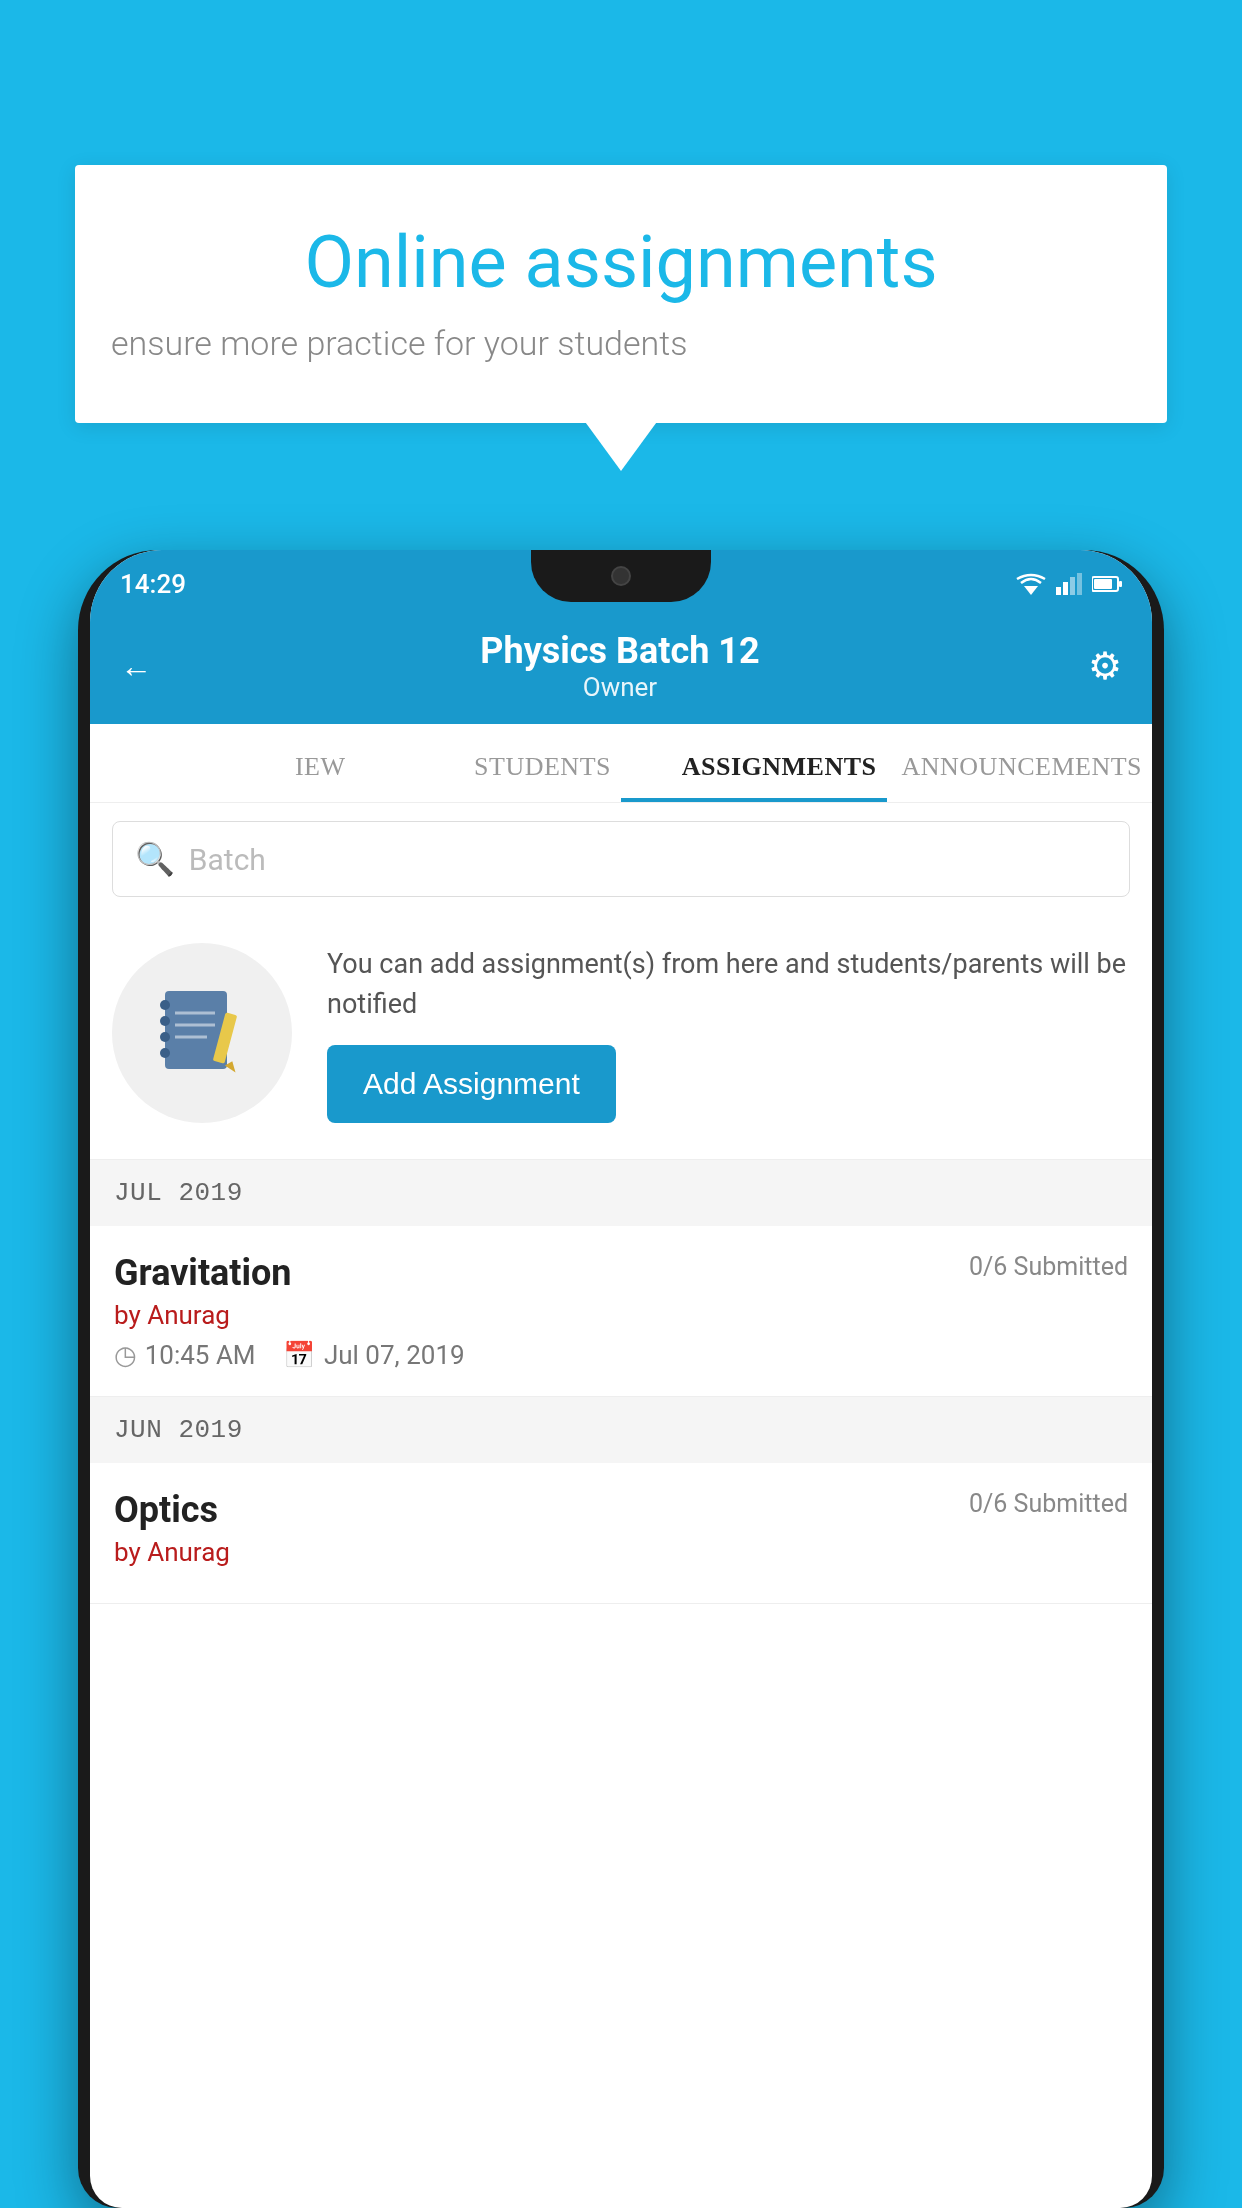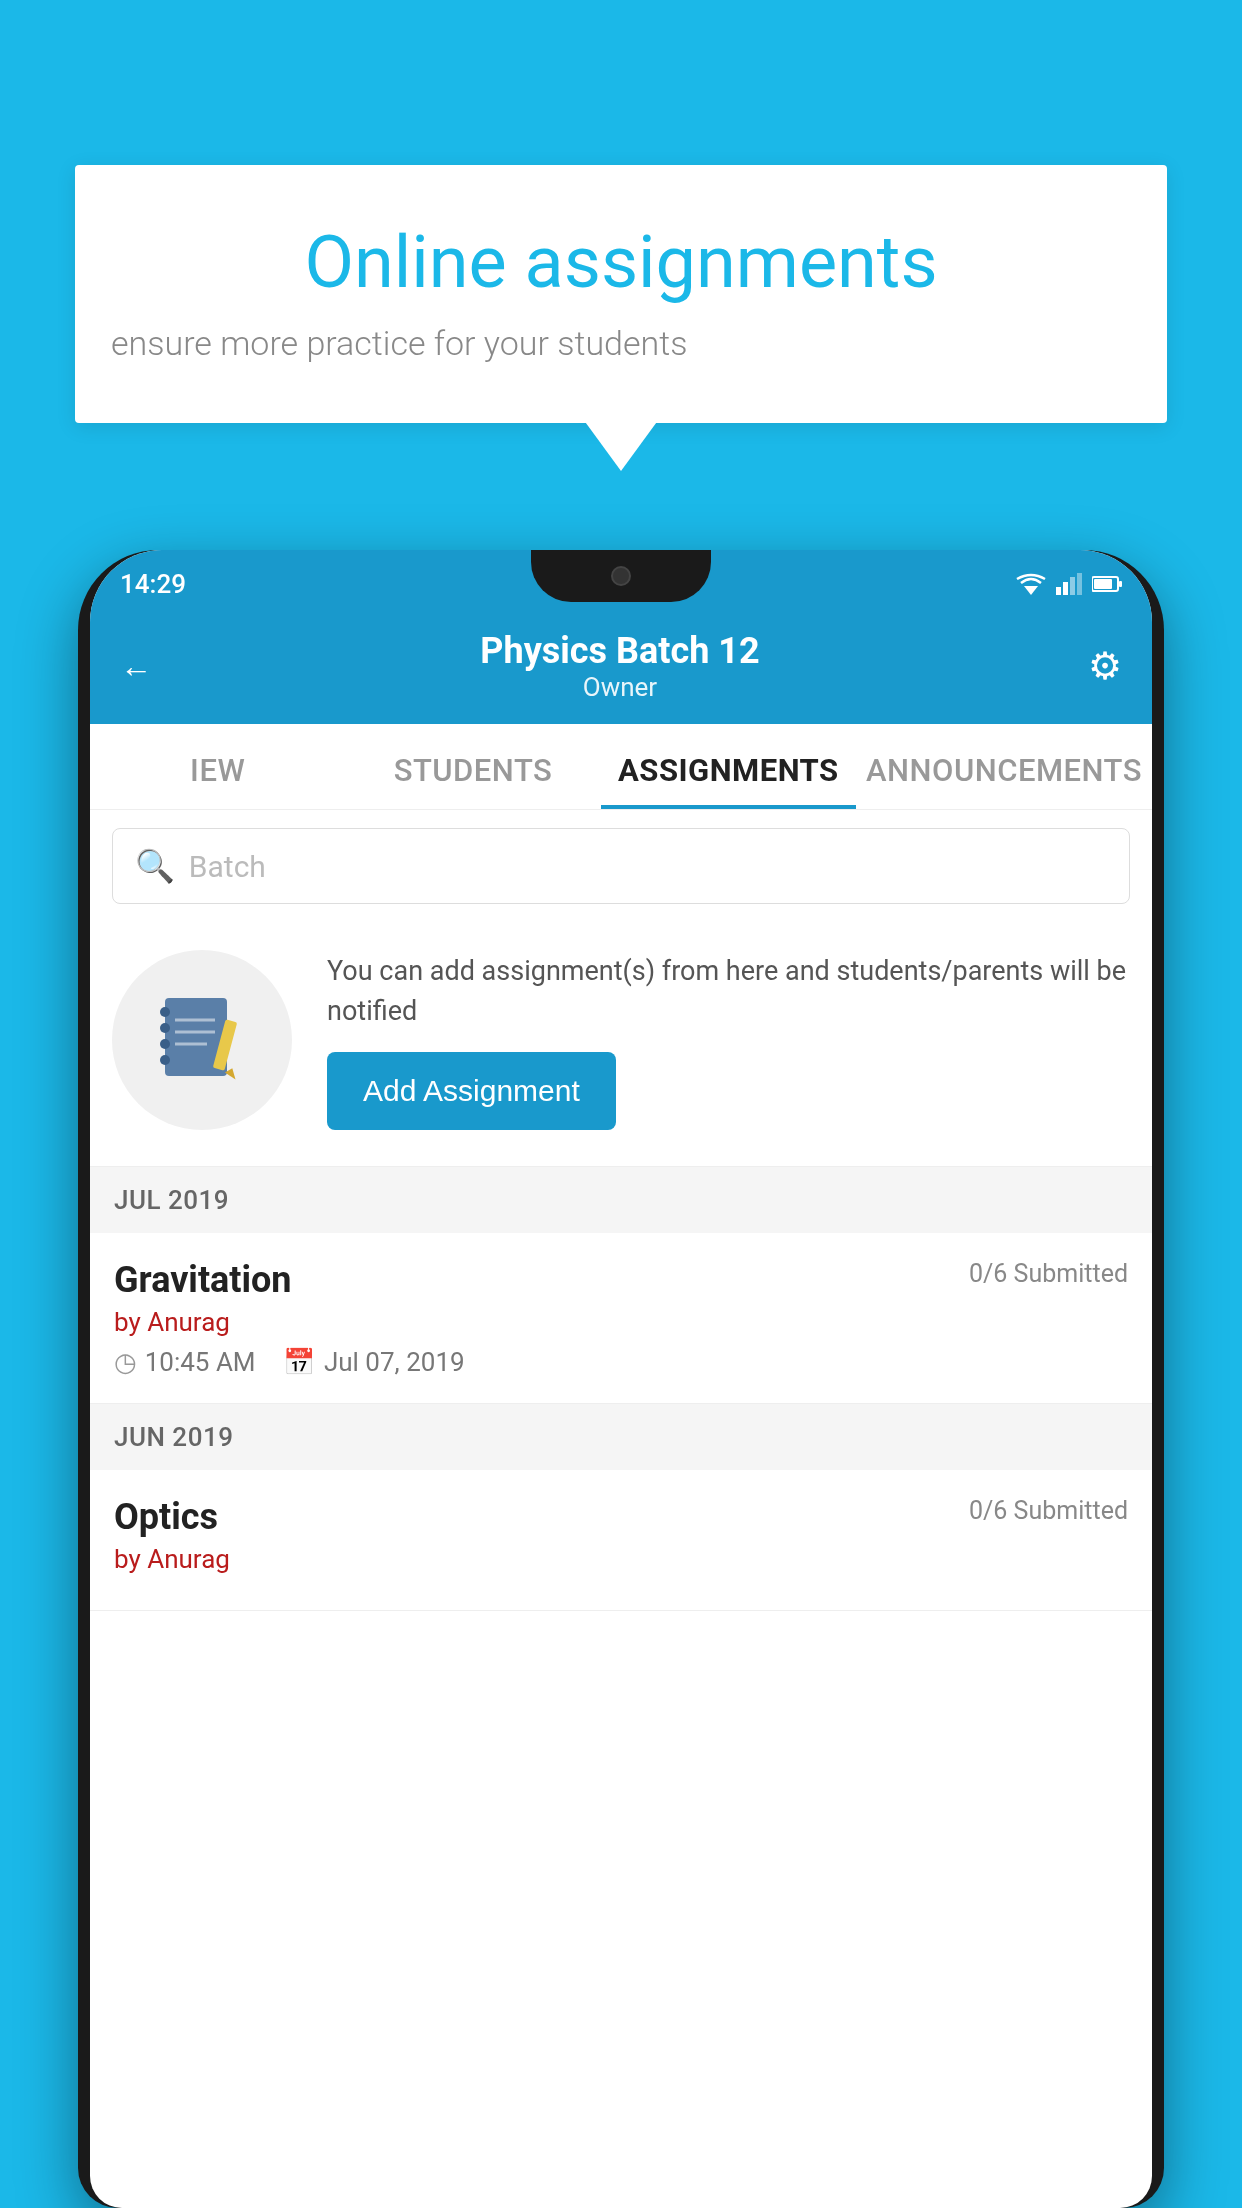--- a/index.html
+++ b/index.html
@@ -176,28 +176,29 @@
     
     .tabs-bar {
       background: white;
       display: flex;
       border-bottom: 1px solid #eee;
       overflow: hidden;
     }
 
     .tab-item {
       flex: 1;
-      text-align: center;
+      text-align: right;
       padding: 28px 10px 20px;
-      font-size: 31px;
+      font-size: 26px;
       font-weight: 500;
       color: #999;
       letter-spacing: 0.5px;
       position: relative;
       cursor: pointer;
+      font-family: Liberation Serif, serif;
     }
 
     .tab-item.active {
       color: #222;
       font-weight: 700;
     }
 
     .tab-item.active::after {
       content: '';
       position: absolute;
@@ -284,20 +285,21 @@
     }
 
     
     .month-header {
       background: #f5f5f5;
       padding: 18px 24px;
       font-size: 26px;
       font-weight: 500;
       color: #666;
       letter-spacing: 0.5px;
+      font-family: Liberation Mono, monospace;
     }
 
     
     .assignment-item {
       padding: 26px 24px 26px;
       background: white;
       border-bottom: 1px solid #eee;
     }
 
     .assignment-top-row {

